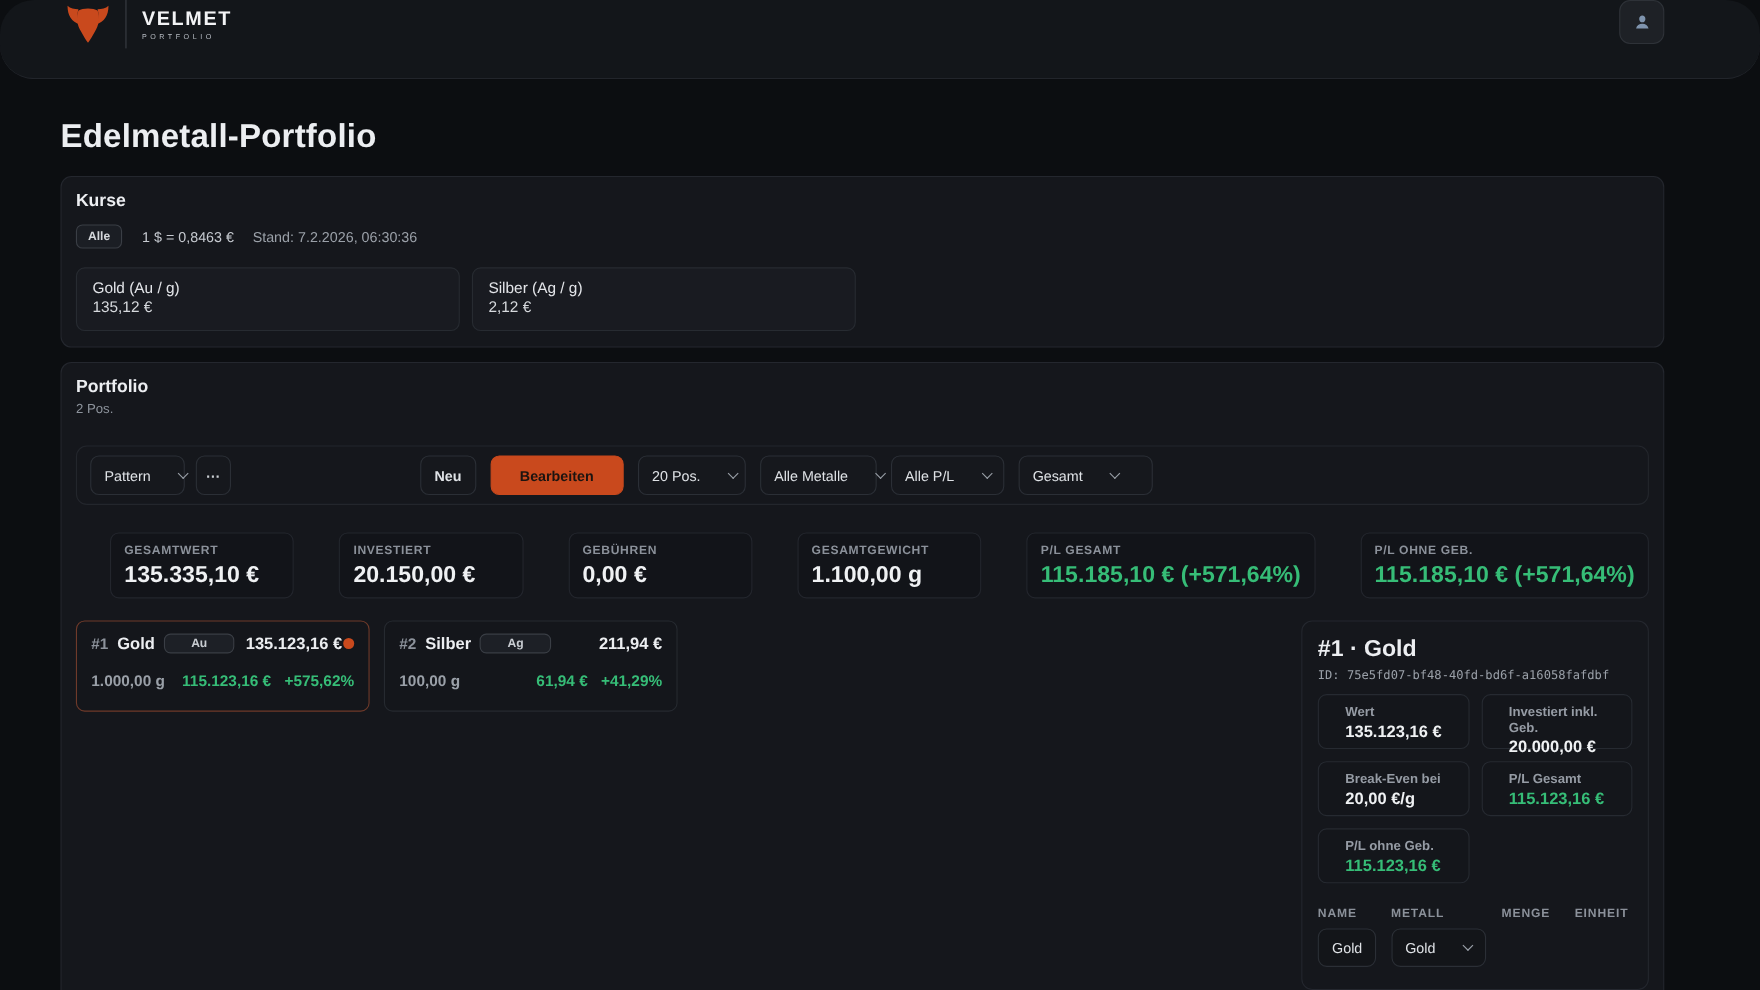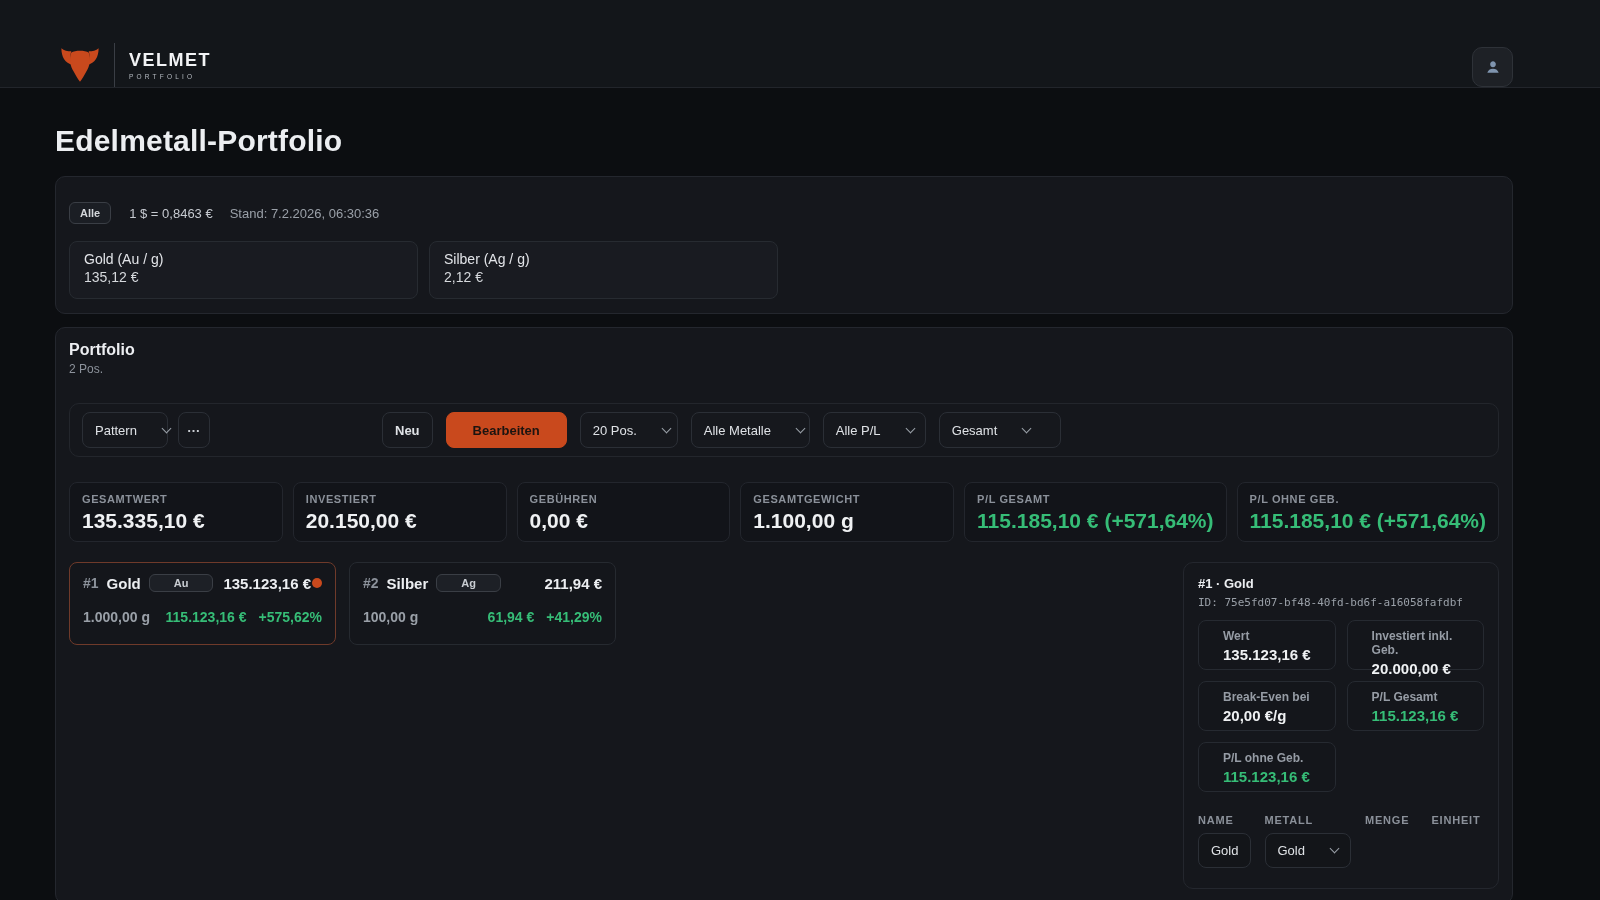--- a/index.html
+++ b/index.html
@@ -4,22 +4,22 @@
 <style>
   * { margin:0; padding:0; box-sizing:border-box; }
   html,body { width:1600px; height:900px; overflow:hidden; }
   body {
     background:#0c0e11;
     color:#e8eaed;
     font-family:"Liberation Sans","DejaVu Sans",sans-serif;
   }
   
   .app-header {
-    height:88px; background:#13161a; border-bottom:1px solid #22252b;
-    display:flex; align-items:flex-end; padding:0 87px 0 60px;
+    height:72px; background:#13161a; border-bottom:1px solid #22252b;
+    display:flex; align-items:flex-start; padding:0 87px 0 60px;border-radius:31px;
   }
   .brand { display:flex; align-items:center; gap:14px; }
   .brand-logo { width:40px; height:36px; display:block; }
   .brand-divider { width:1px; height:44px; background:#3a3e45; }
   .brand-text-name { font-size:18px; font-weight:bold; letter-spacing:1.5px; color:#f2f3f5; line-height:1; }
   .brand-text-sub { font-size:6.5px; letter-spacing:3.2px; color:#b6bbc2; margin-top:4px; }
   .header-spacer { flex:1; }
   .user-button {
     width:41px; height:40px; border-radius:10px; background:#1e2126;
     border:1px solid #2e3238; display:flex; align-items:center; justify-content:center;
@@ -68,28 +68,28 @@
   .sel-pattern { width:86px; }
   .btn-more { width:32px; justify-content:center; margin-left:10px; color:#c9cdd2; font-weight:bold; letter-spacing:1px; }
   .toolbar-gap { width:172px; }
   .btn-neu { font-weight:bold; }
   .btn-edit {
     height:36px; background:#c9491d; border:1px solid #c9491d; border-radius:8px;
     display:flex; align-items:center; padding:0 26px; margin-left:13px;
     font-size:13px; font-weight:bold; color:#1c1410; cursor:pointer;
   }
   .sel-pages { width:98px; margin-left:13px; }
-  .sel-metal { width:119px; margin-left:13px; }
+  .sel-metal { width:106px; margin-left:13px; }
   .sel-pl { width:103px; margin-left:13px; }
   .sel-sort { width:122px; margin-left:13px; }
   
   .stats-grid { display:grid; grid-template-columns:repeat(6,1fr); gap:10px; margin-top:25px; }
   .stat-box {
     background:#121419; border:1px solid #23262d; border-radius:8px;
-    padding:10px 12px; height:60px;
+    padding:10px 12px; height:60px;margin-left:31px;
   }
   .stat-label { font-size:11px; font-weight:bold; letter-spacing:0.6px; color:#8b919a; }
   .stat-value { font-size:21px; font-weight:bold; color:#eff1f3; margin-top:4px; white-space:nowrap; }
   .green { color:#36bd77 !important; }
   
   .content-row { display:flex; gap:12px; margin-top:20px; align-items:flex-start; }
   .cards-area { flex:1; display:flex; flex-wrap:wrap; gap:13px; align-content:flex-start; }
   .pos-card {
     width:267px; height:83px; background:#14161b; border:1px solid #262a30;
     border-radius:8px; padding:11px 13px; cursor:pointer; position:relative;
@@ -106,21 +106,21 @@
   .pos-dot { width:10px; height:10px; border-radius:50%; background:#c9491d; margin-left:-7px; flex:none; }
   .pos-row2 { display:flex; align-items:center; margin-top:17px; }
   .pos-weight { font-size:14px; font-weight:bold; color:#9aa0a8; }
   .pos-pl { margin-left:auto; font-size:14px; font-weight:bold; }
   .pos-pct { margin-left:12px; font-size:14px; font-weight:bold; }
   
   .detail-panel {
     width:316px; flex:none; background:#15171c; border:1px solid #24272e;
     border-radius:10px; padding:13px 14px 20px 14px;
   }
-  .detail-title { font-size:13px; font-weight:bold; color:#eceef1; }
+  .detail-title { font-size:21px; font-weight:bold; color:#eceef1; }
   .detail-id { font-family:"DejaVu Sans Mono",monospace; font-size:11px; color:#9aa0a8; margin-top:5px; }
   .detail-stats { display:grid; grid-template-columns:1fr 1fr; gap:11px; margin-top:11px; }
   .dstat {
     background:#14161b; border:1px solid #262a31; border-radius:8px;
     padding:8px 24px; height:50px;
   }
   .dstat-label { font-size:12px; font-weight:bold; color:#969ca5; }
   .dstat-value { font-size:15px; font-weight:bold; color:#eff1f3; margin-top:3px; white-space:nowrap; }
   .form-grid { display:grid; grid-template-columns:1fr 1fr 1fr 1fr; column-gap:14px; margin-top:12px; }
   .form-label { font-size:11px; font-weight:bold; letter-spacing:0.8px; color:#8b919a; margin:10px 0 7px; }
@@ -152,20 +152,21 @@
     <svg viewBox="0 0 24 24">
       <path fill="#7f94ae" d="M12 5c1.9 0 3.4 1.6 3.4 3.7S13.9 12.4 12 12.4 8.6 10.8 8.6 8.7 10.1 5 12 5zM5.2 19c.6-3.2 3.4-5 6.8-5s6.2 1.8 6.8 5H5.2z"></path>
     </svg>
   </div>
 </header>
 
 <main>
   <h1 class="page-title">Edelmetall-Portfolio</h1>
 
   <section class="section-card">
+    <h2 class="section-title">Kurse</h2>
     <div class="kurse-meta">
       <button class="badge-alle">Alle</button>
       <span class="fx-rate">1 $ = 0,8463 €</span>
       <span class="stand">Stand: 7.2.2026, 06:30:36</span>
     </div>
     <div class="price-row">
       <div class="price-card">
         <div class="price-label">Gold (Au / g)</div>
         <div class="price-value">135,12 €</div>
       </div>

